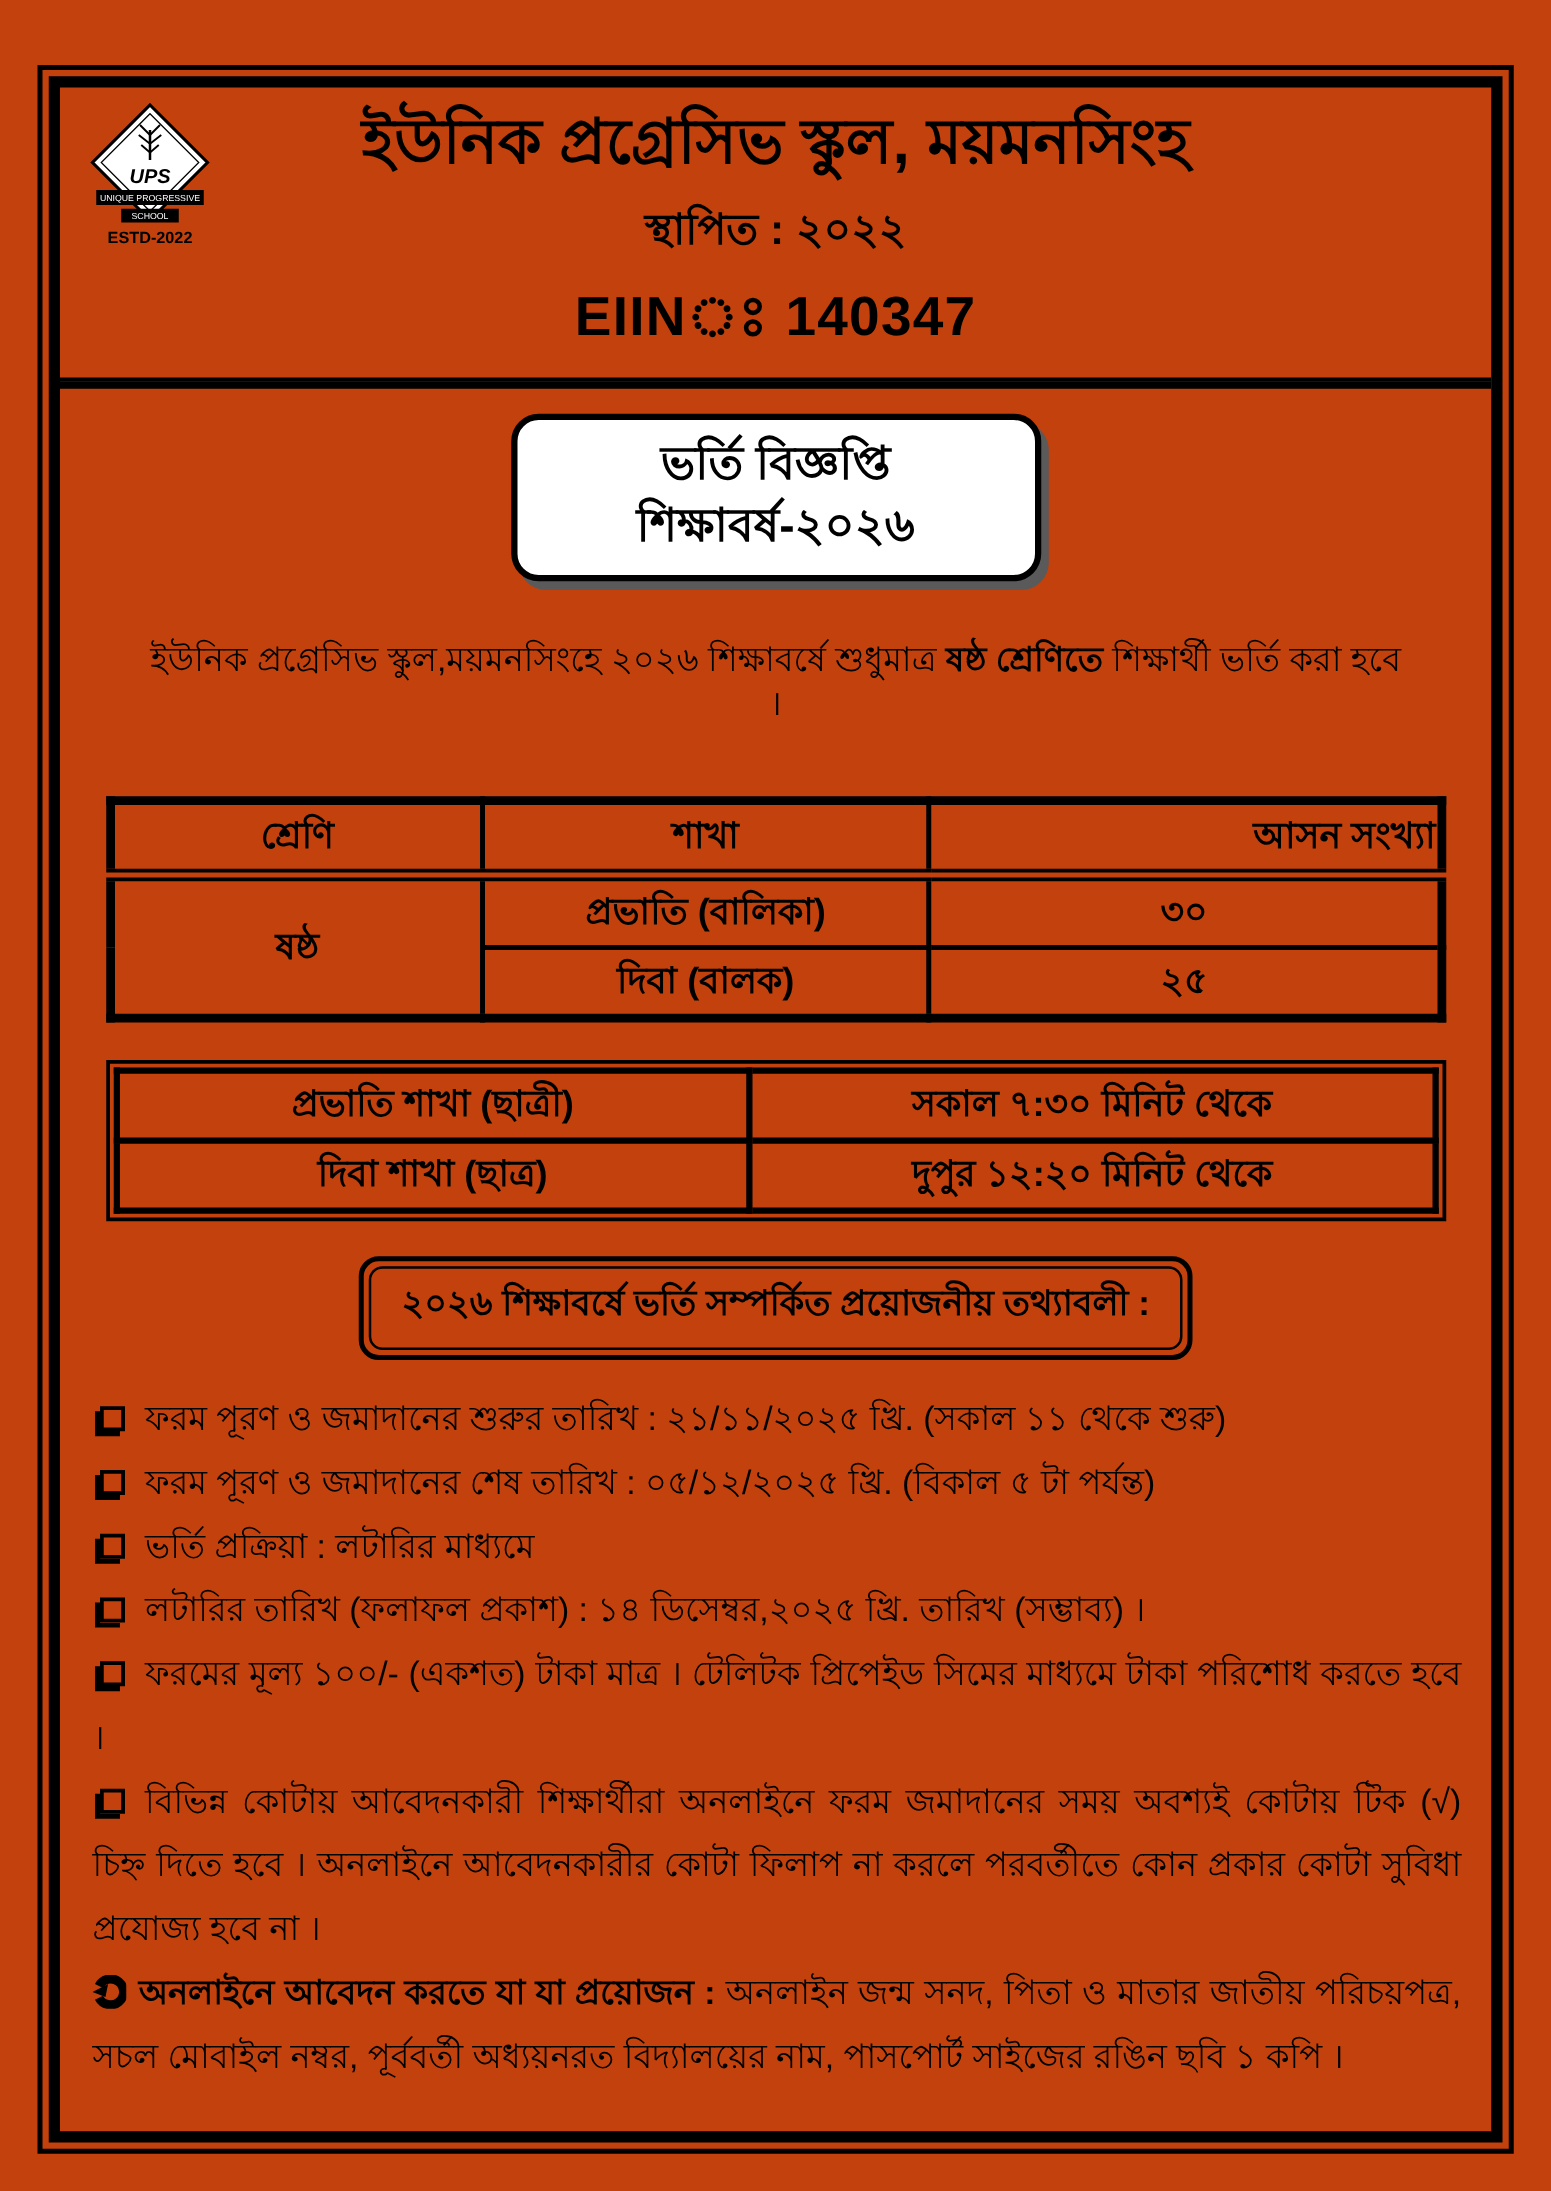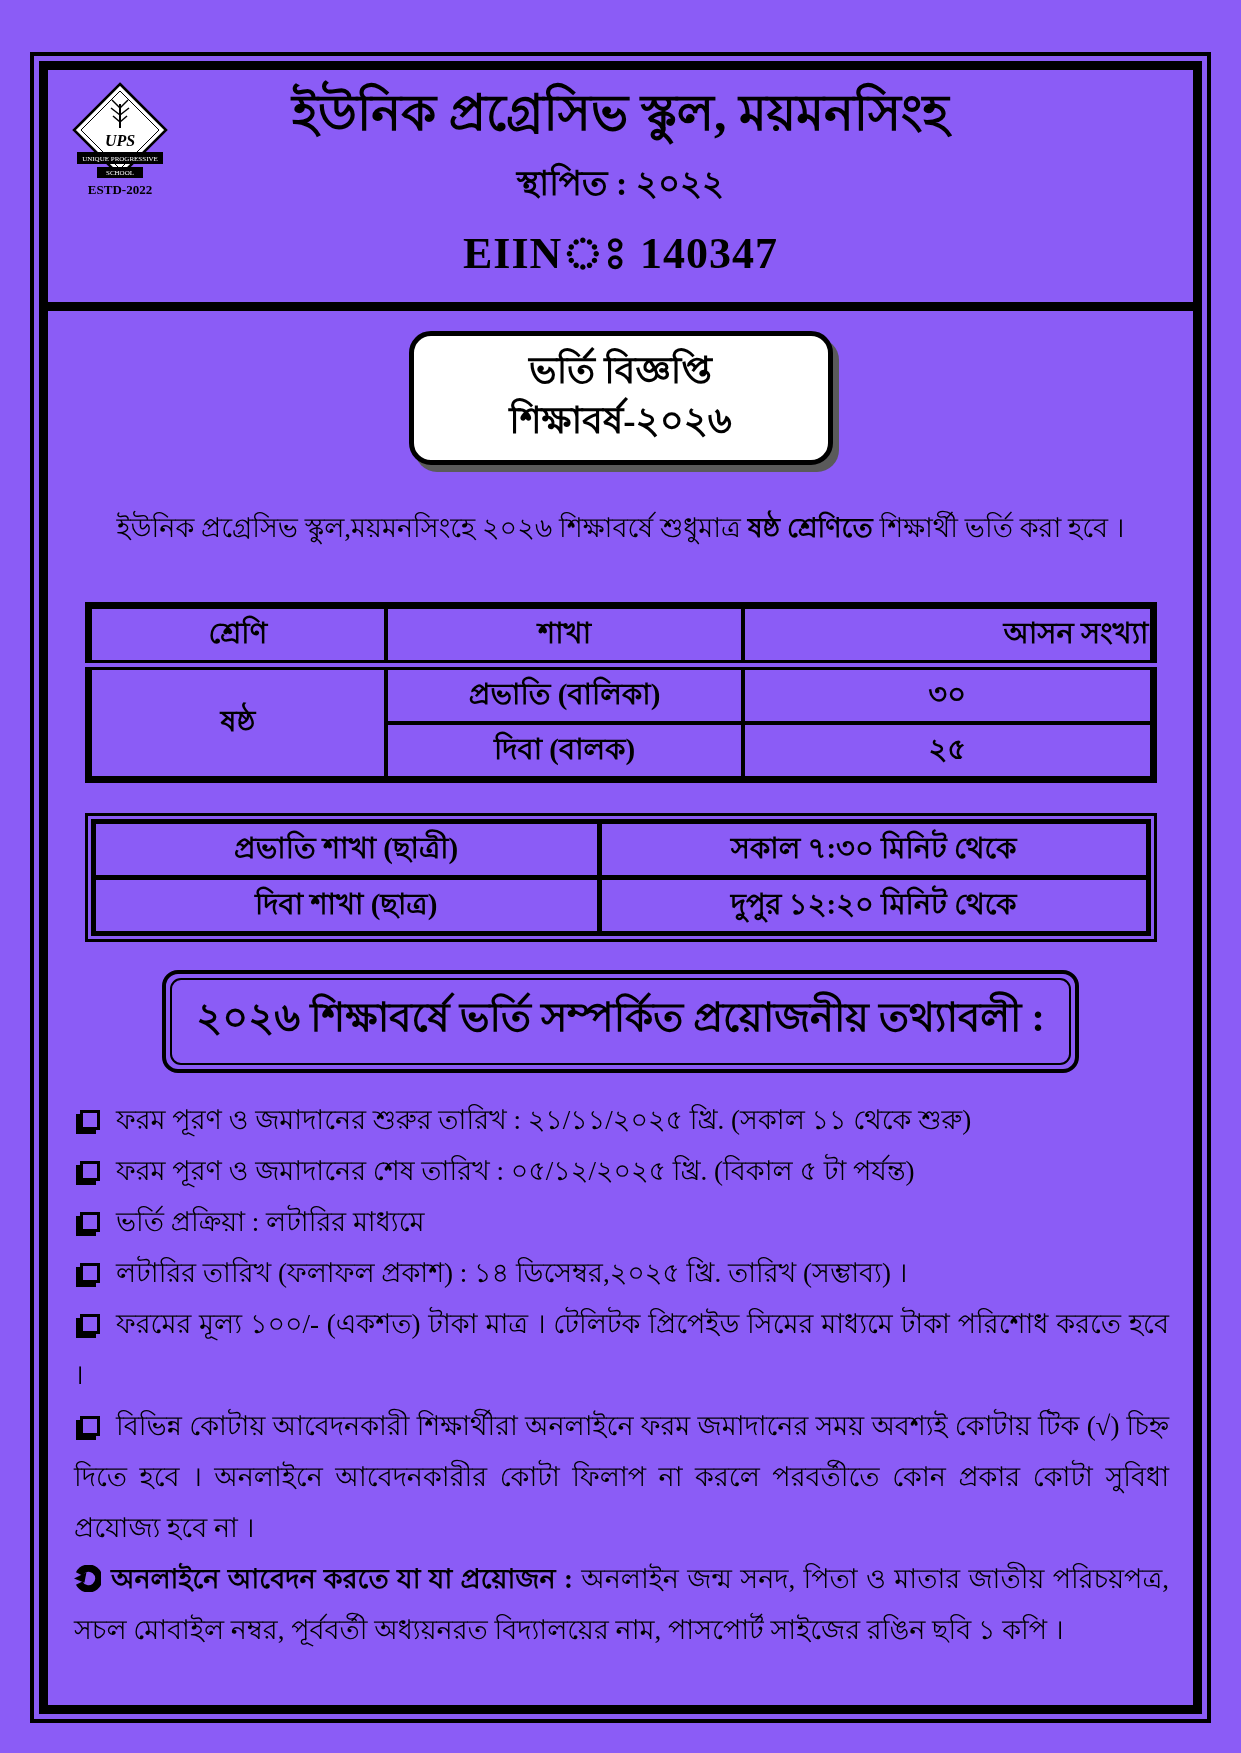--- a/index.html
+++ b/index.html
@@ -1,23 +1,23 @@
 <!DOCTYPE html>
 <html><head>
 <meta charset="utf-8">
 <style>
   * { box-sizing: border-box; }
   html, body { margin: 0; padding: 0; background: #fff; }
   .page {
     position: relative;
     width: 1241px;
     height: 1753px;
-    background: #8b5cf6;
+    background: #c2410c;
     color: #000;
-    font-family: Liberation Serif, serif;
+    font-family: Liberation Sans, sans-serif;
     overflow: hidden;
   }
   .frame {
     position: absolute;
     left: 30px; top: 52px; right: 30px; bottom: 30px;
     border: 4px solid #000;
     padding: 5px;
   }
   .frame-inner {
     border: 9px solid #000;
@@ -68,21 +68,21 @@
   .seats-table td { height: 55px; }
   .col-class { width: 28%; } .col-branch { width: 33.5%; } .col-seats { width: 38.5%; text-align: right; }
 
   .t2wrap { width: 1072px; margin: 30px auto 0; border: 3px solid #000; padding: 3px; }
   .timing-table { width: 100%; font-size: 29px; font-weight: bold; }
   .timing-table td { border: 5px solid #000; height: 53px; }
   .t2-left { width: 48%; }
 
   
   .section-box { width: fit-content; margin: 28px auto 0; border: 4px solid #000; border-radius: 16px; padding: 4px; }
-  .section-box-inner { border: 2px solid #000; border-radius: 11px; padding: 6px 24px 10px; font-size: 40px; font-weight: bold; }
+  .section-box-inner { border: 2px solid #000; border-radius: 11px; padding: 6px 24px 10px; font-size: 28px; font-weight: bold; }
 
   
   .info-list { list-style: none; margin: 22px 0 0; padding: 0 24px 0 26px; }
   .info-item { font-size: 27px; line-height: 51px; text-align: justify; }
   .bullet-checkbox {
     display: inline-block; width: 20px; height: 20px;
     border: 3px solid #000;
     box-shadow: -4px 4px 0 #000;
     margin: 0 16px 0 6px;
     vertical-align: -1px;

